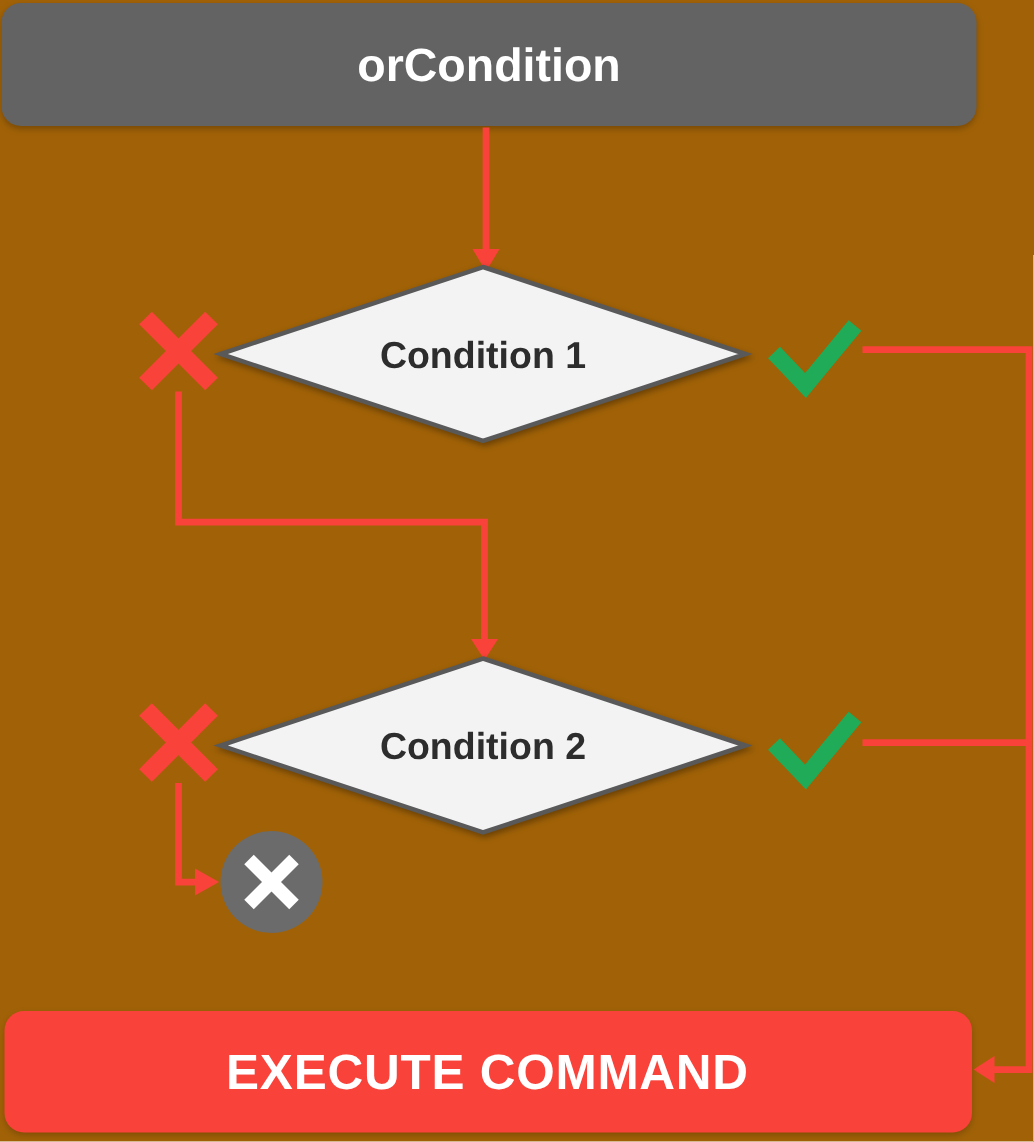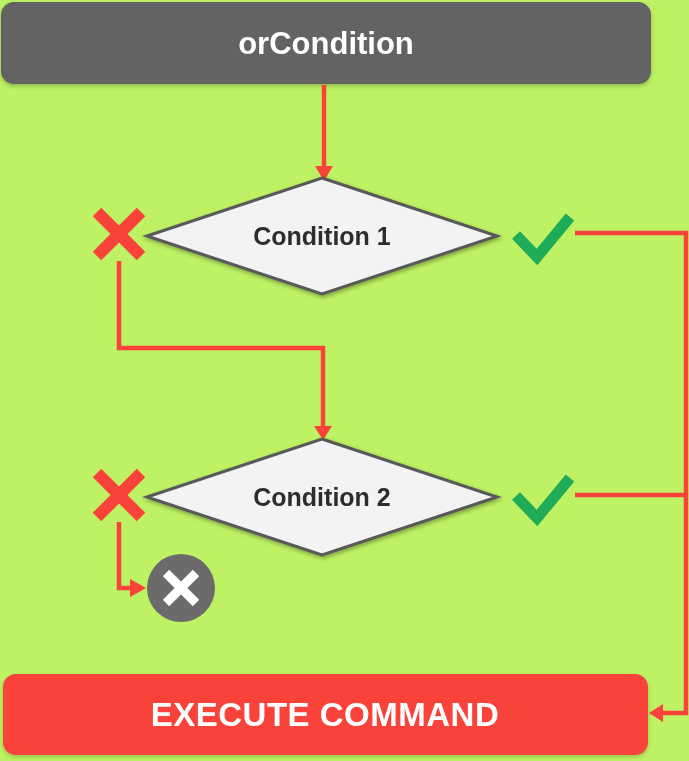--- a/index.html
+++ b/index.html
@@ -5,21 +5,21 @@
   html, body {
     margin: 0;
     padding: 0;
     background: #ffffff;
     font-family: "Liberation Sans", sans-serif;
   }
   .stage {
     position: relative;
     width: 689px;
     height: 761px;
-    background: #bef264;
+    background: #a16207;
     overflow: hidden;
   }
   svg { display: block; }
 
   .node-start  { fill: var(--c-node_gray, #636363); filter: drop-shadow(0 2px 2px rgba(0,0,0,0.25)); }
   .node-exec   { fill: var(--c-red, #f9423a); filter: drop-shadow(0 2px 2px rgba(0,0,0,0.2)); }
   .diamond     { fill: var(--c-diamond_fill, #f3f3f3); stroke: var(--c-diamond_border, #595959); stroke-width: 3; stroke-linejoin: miter; filter: drop-shadow(1px 2px 2px rgba(0,0,0,0.35)); }
 
   .edge        { stroke: var(--c-red, #f9423a); stroke-width: 4.5; fill: none; }
   .arrowhead   { fill: var(--c-red, #f9423a); stroke: none; }

